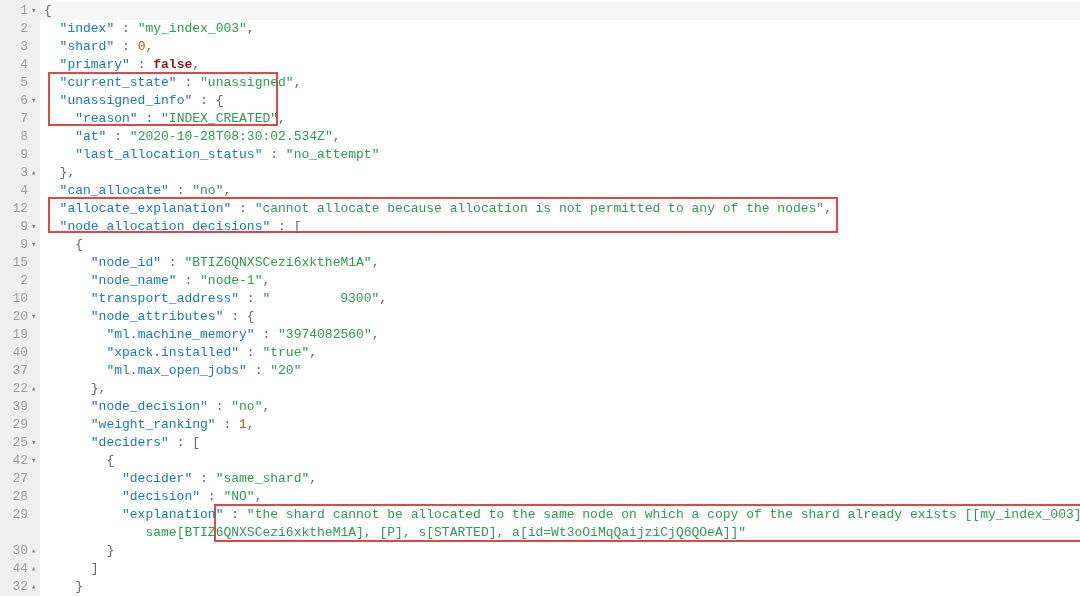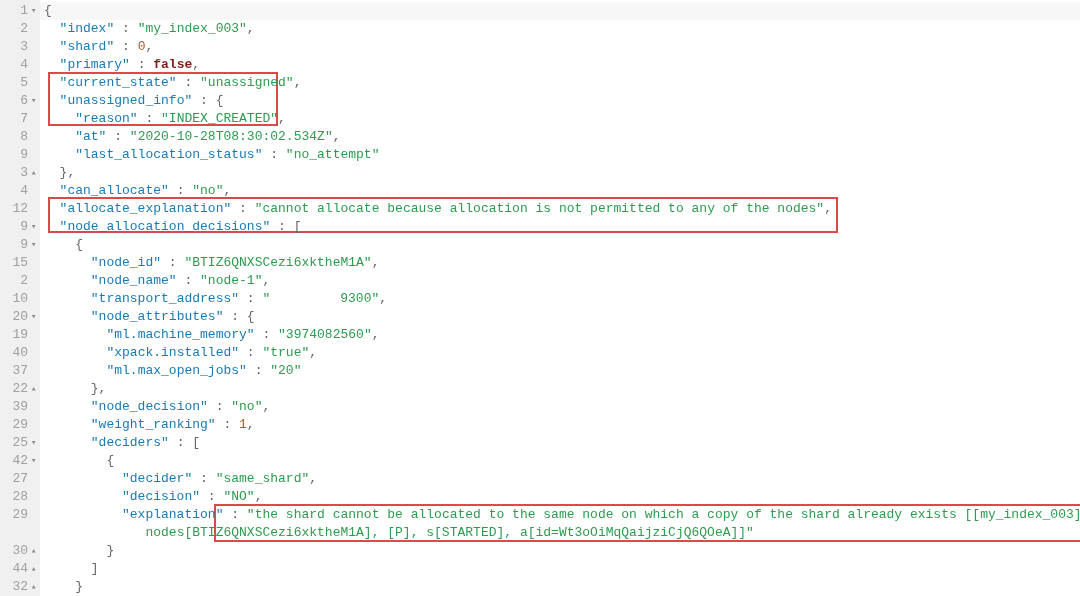--- a/index.html
+++ b/index.html
@@ -162,18 +162,18 @@
   <div class="line">        <span class="k">"xpack.installed"</span><span class="col"> : </span><span class="s">"true"</span><span class="pn">,</span></div>
   <div class="line">        <span class="k">"ml.max_open_jobs"</span><span class="col"> : </span><span class="s">"20"</span></div>
   <div class="line">      <span class="pn">},</span></div>
   <div class="line">      <span class="k">"node_decision"</span><span class="col"> : </span><span class="s">"no"</span><span class="pn">,</span></div>
   <div class="line">      <span class="k">"weight_ranking"</span><span class="col"> : </span><span class="n">1</span><span class="pn">,</span></div>
   <div class="line">      <span class="k">"deciders"</span><span class="col"> : </span><span class="pn">[</span></div>
   <div class="line">        <span class="pn">{</span></div>
   <div class="line">          <span class="k">"decider"</span><span class="col"> : </span><span class="s">"same_shard"</span><span class="pn">,</span></div>
   <div class="line">          <span class="k">"decision"</span><span class="col"> : </span><span class="s">"NO"</span><span class="pn">,</span></div>
   <div class="line">          <span class="k">"explanation"</span><span class="col"> : </span><span class="s">"the shard cannot be allocated to the same node on which a copy of the shard already exists [[my_index_003][0],</span></div>
-  <div class="line">            <span class="s"> nodes[BTIZ6QNXSCezi6xktheM1A], [P], s[STARTED], a[id=Wt3oOiMqQaijziCjQ6QOeA]]"</span></div>
+  <div class="line">            <span class="s"> same[BTIZ6QNXSCezi6xktheM1A], [P], s[STARTED], a[id=Wt3oOiMqQaijziCjQ6QOeA]]"</span></div>
   <div class="line">        <span class="pn">}</span></div>
   <div class="line">      <span class="pn">]</span></div>
   <div class="line">    <span class="pn">}</span></div>
 
 </div>
 
 </body></html>

